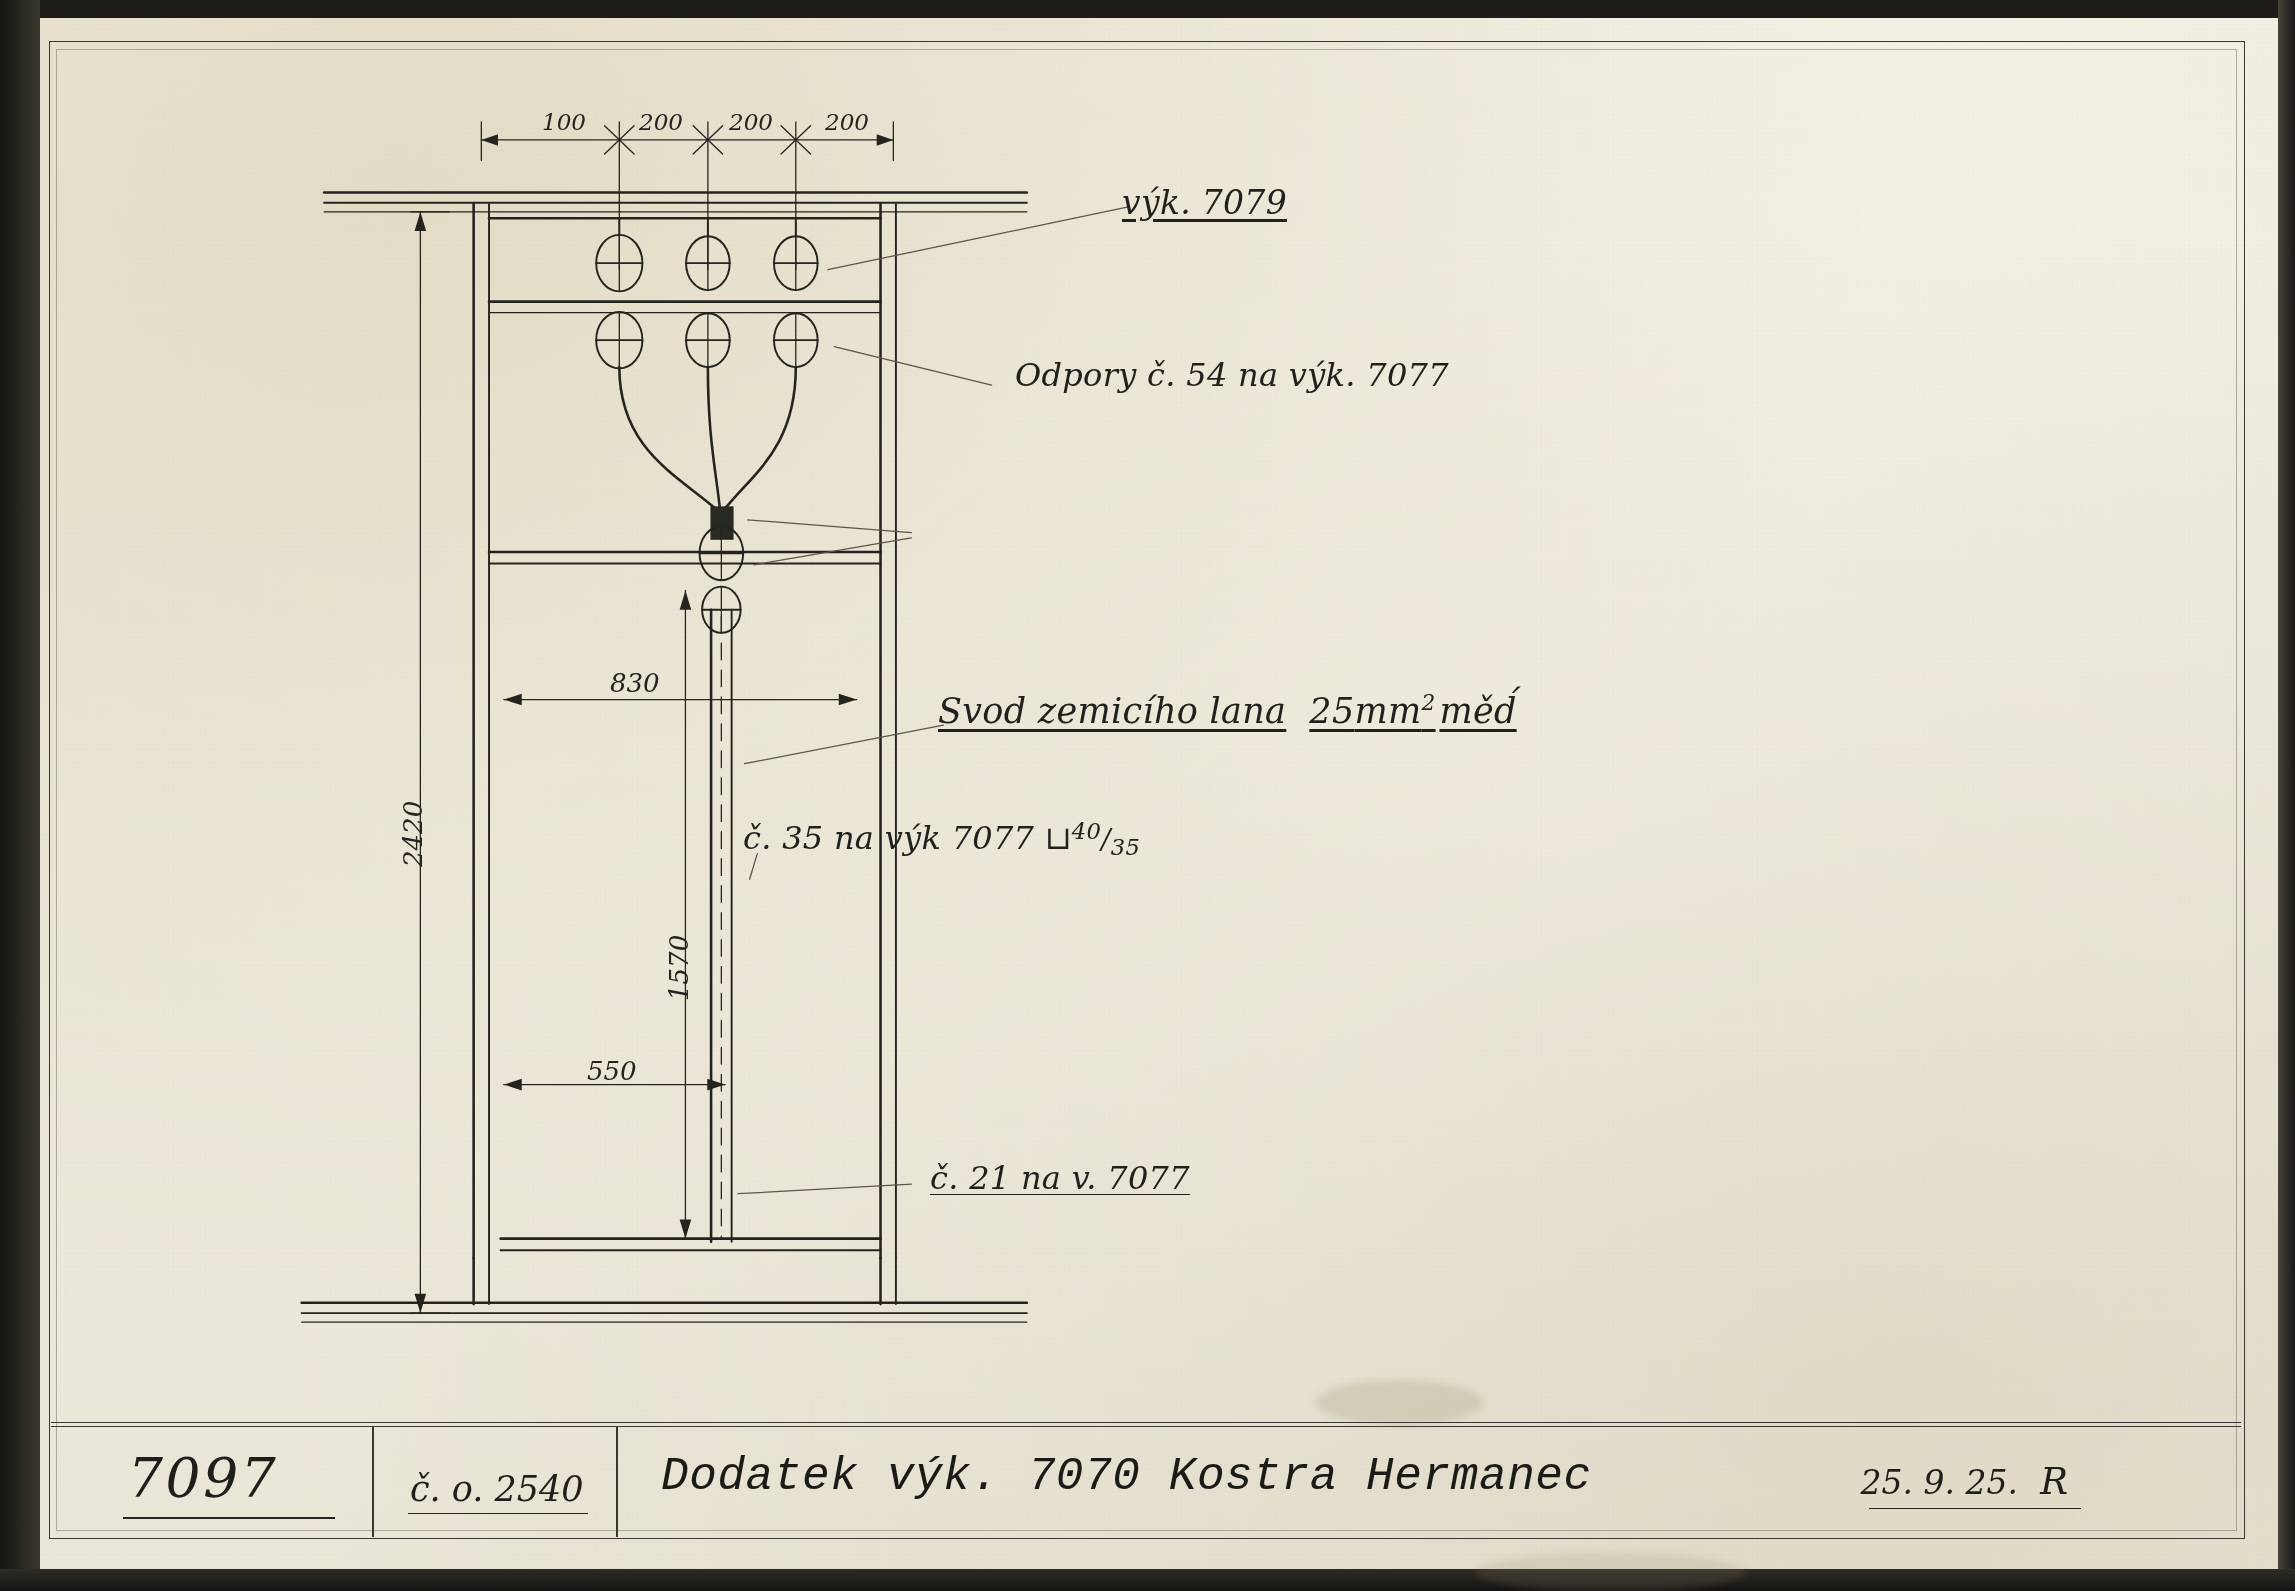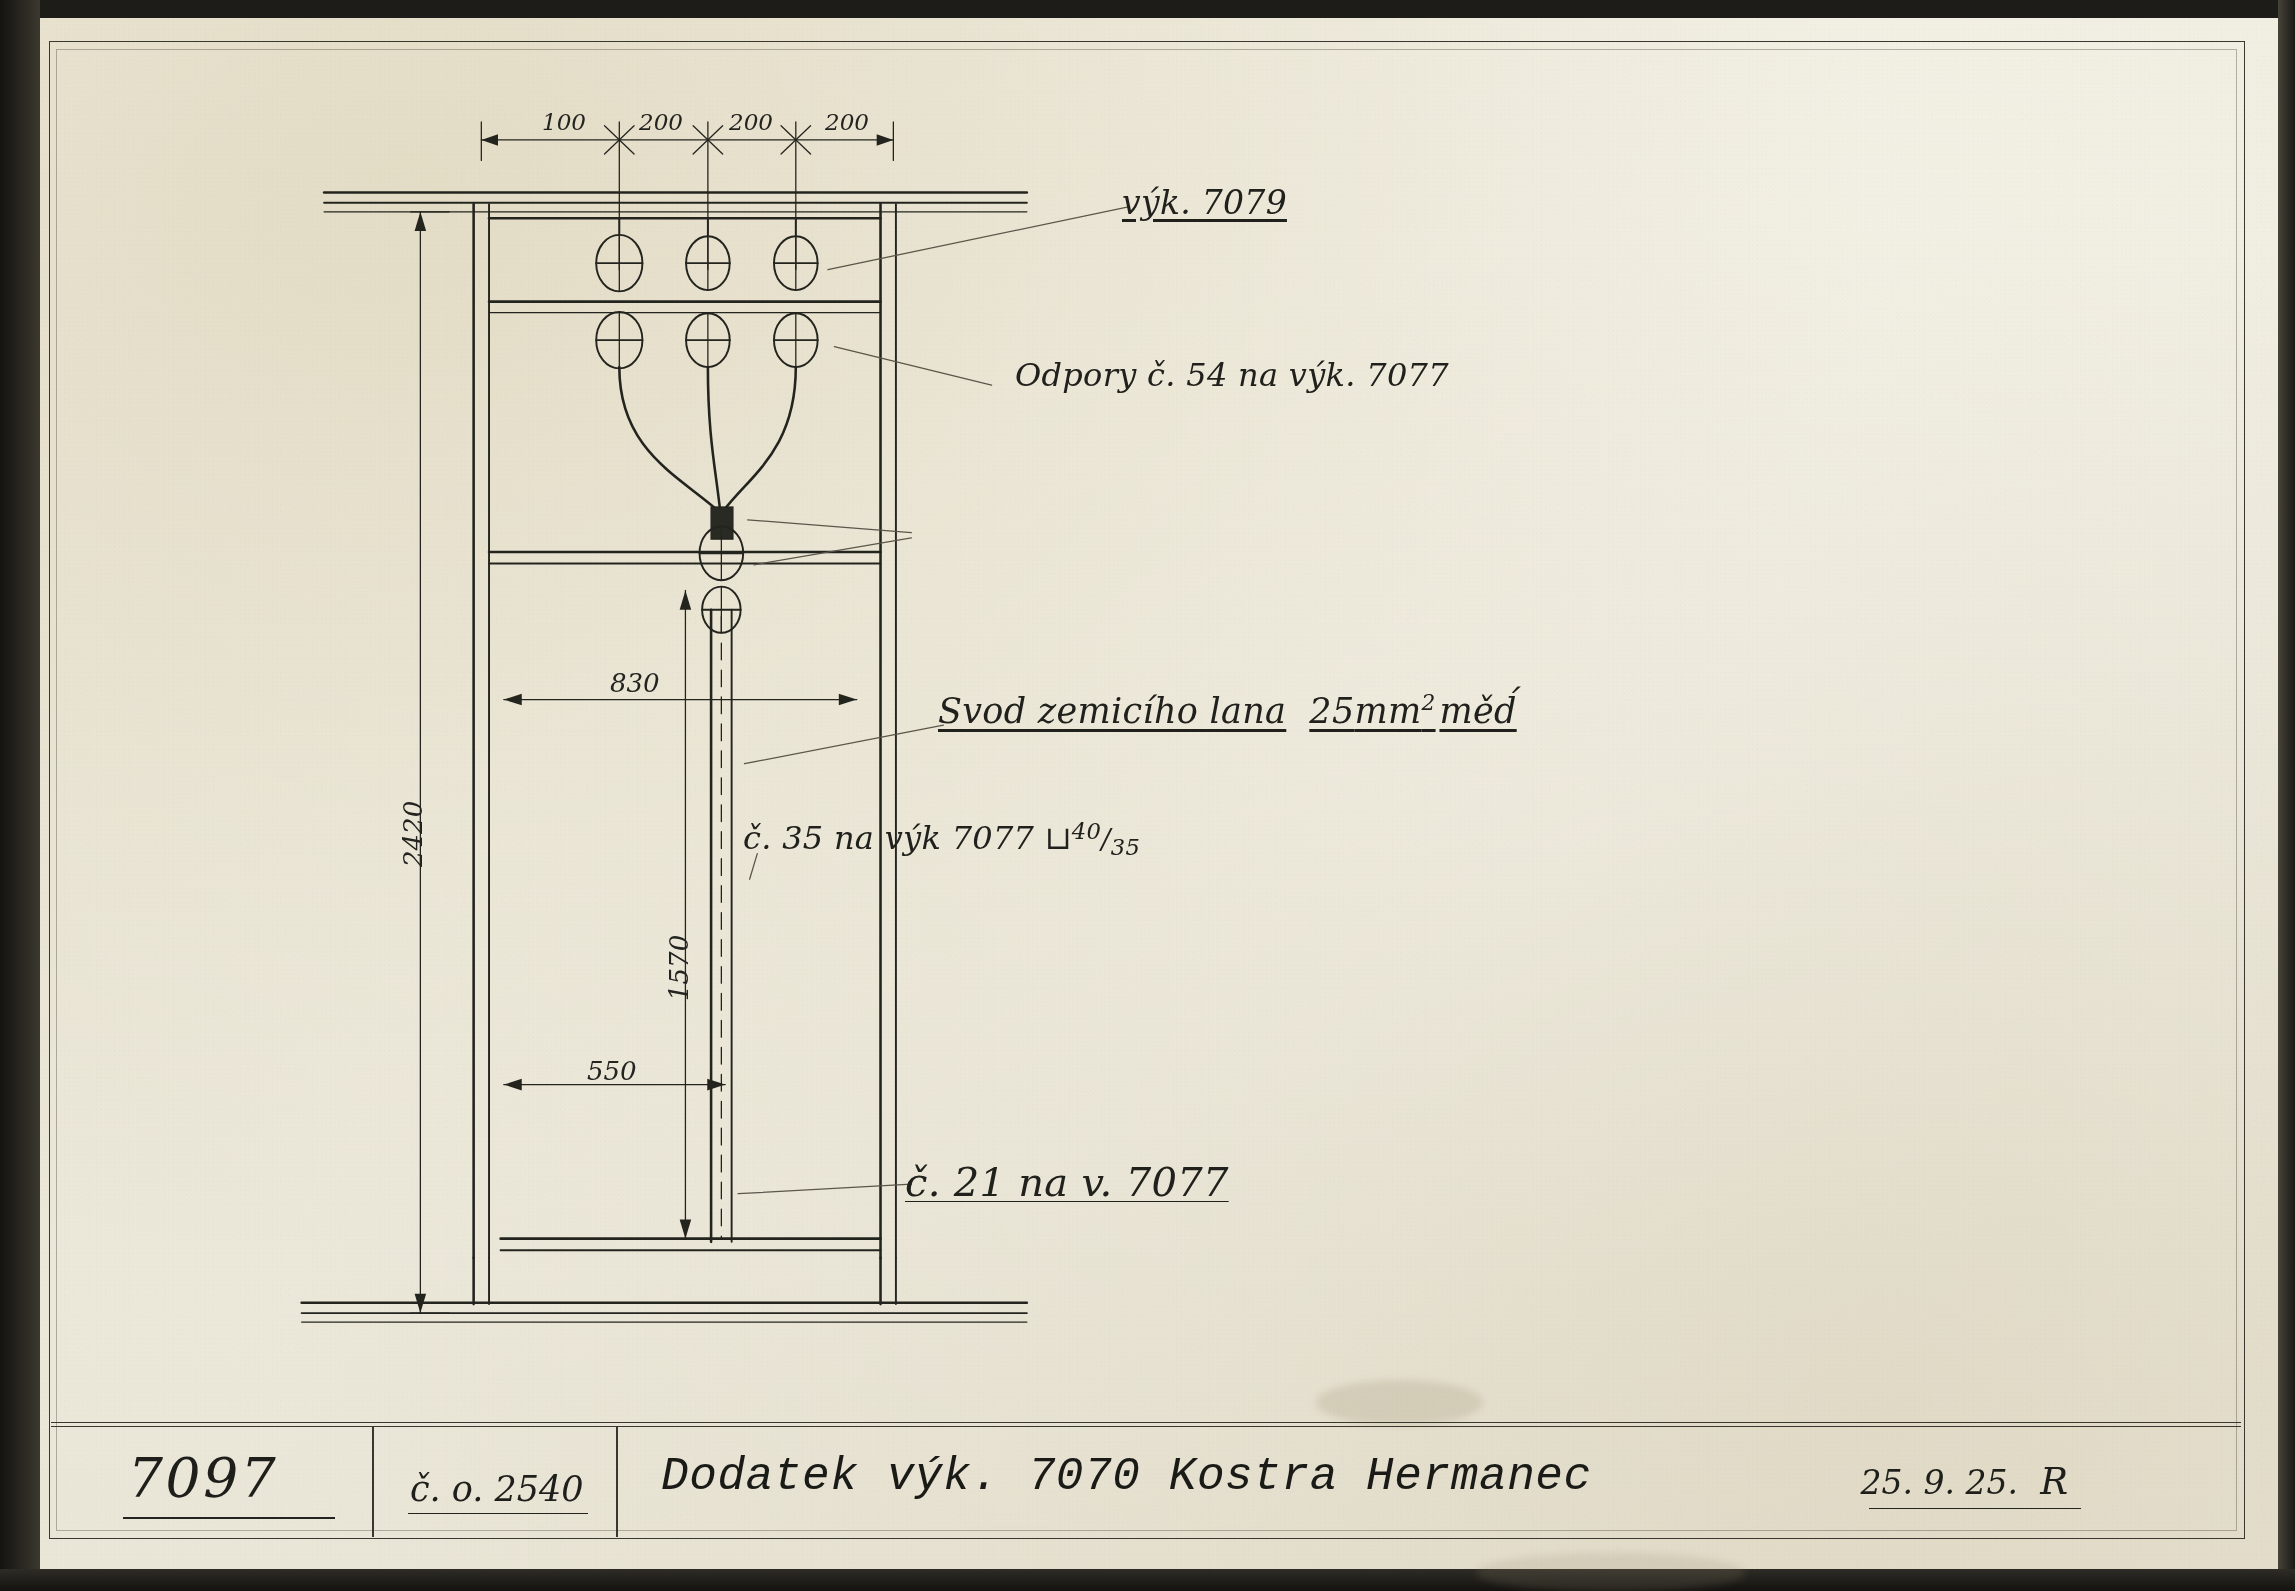--- a/index.html
+++ b/index.html
@@ -311,21 +311,21 @@
 
   <div class="hand" style="left:938px;top:690px;font-size:35px;">
     <span style="text-decoration:underline;text-underline-offset:5.8px;">Svod zemicího lana</span>
     <span style="text-decoration:underline;text-underline-offset:5.8px;margin-left:11.6px;"><span>25</span><span>mm</span><span class="sup">2</span><span style="margin-left:3.9px;">měd́</span></span>
   </div>
 
   <div class="hand" style="left:743px;top:818px;font-size:32px;">
     <span>č. 35 na výk 7077  ⊔</span><span class="frac"><sup>40</sup>/<sub>35</sub></span>
   </div>
 
-  <div class="hand u" style="left:905px;top:1159px;font-size:40px;">č. 21 na v. 7077</div>
+  <div class="hand u" style="left:930px;top:1159px;font-size:32px;">č. 21 na v. 7077</div>
 
   <div id="titleblock">
     <div id="tb-line"></div>
     <div class="tb-sep" id="tb-sep1"></div>
     <div class="tb-sep" id="tb-sep2"></div>
 
     <div id="tb-num">7097</div>
     <div id="tb-num-underline"></div>
 
     <div id="tb-co">č. o. 2540</div>

